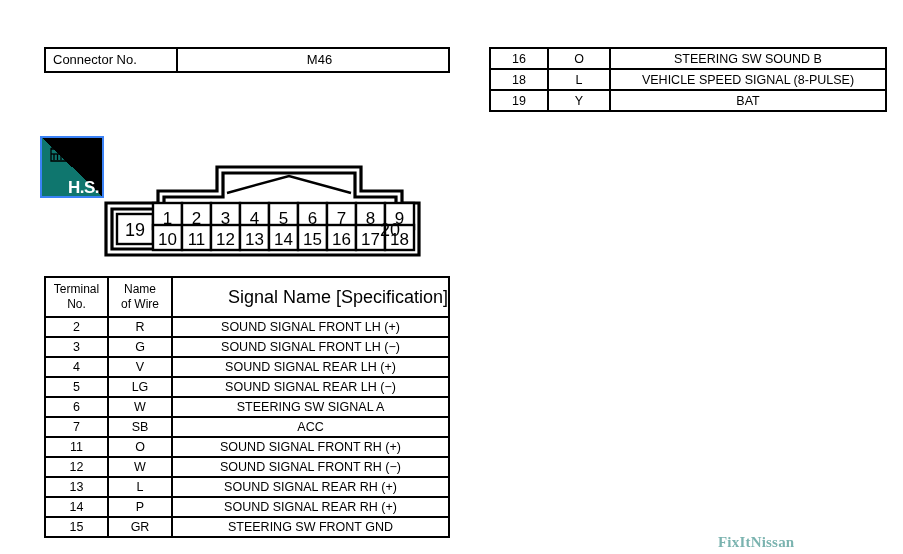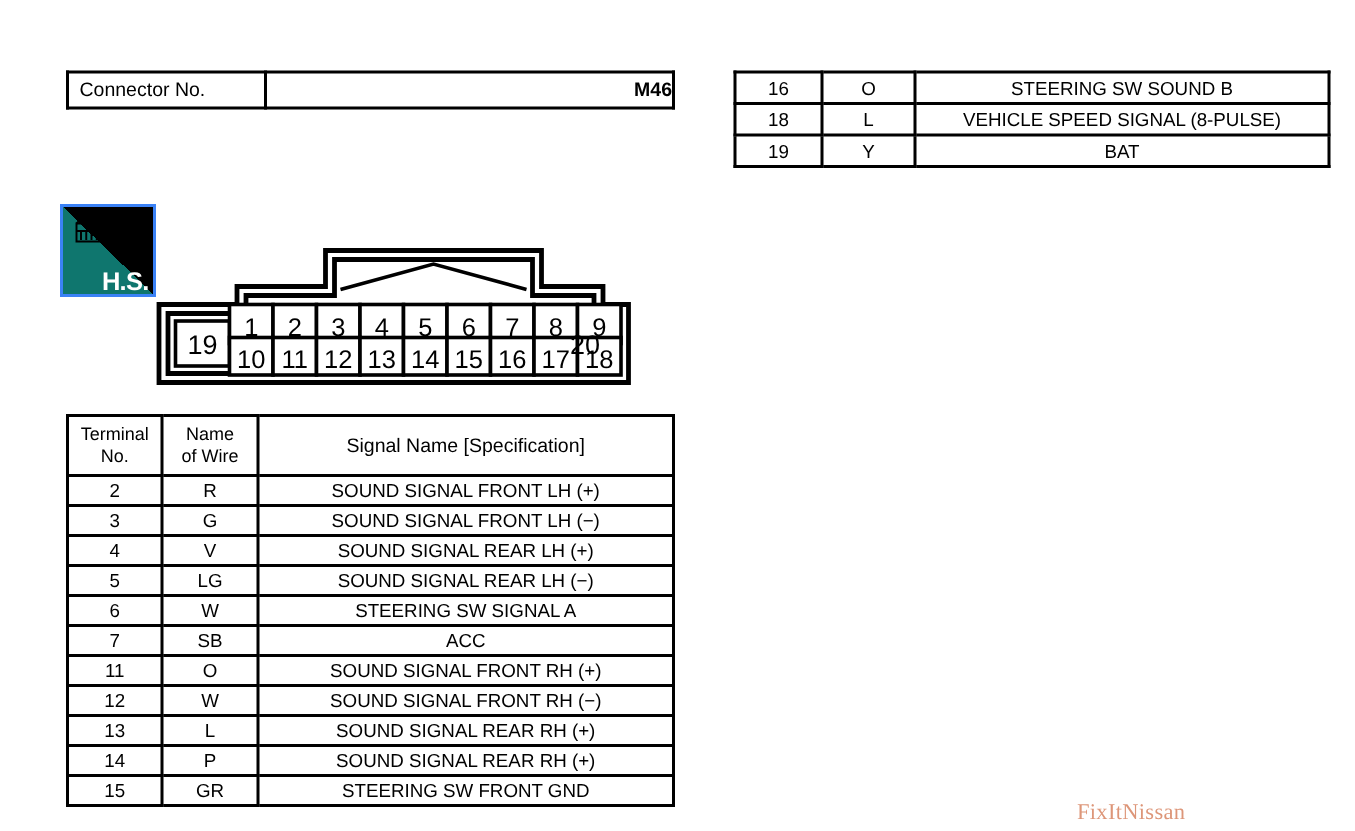--- a/index.html
+++ b/index.html
@@ -44,23 +44,22 @@
   #connector-info td {
     font-size: 13px;
   }
   #connector-info td.lbl {
     text-align: left;
     padding-left: 7px;
     width: 123px;
     margin-left: 18px;
   }
   #connector-info td.val {
-    text-align: right;
+    text-align: center;
     padding-left: 13px;
-    font-weight: bold;
   }
   #connector-info tr.r1 td { height: 22px; }
   #connector-info tr.r2 td { height: 33px; }
   #connector-info tr.r3 td { height: 22px; }
 
   
   #signal-table-tr {
     left: 489px;
     top: 47px;
     width: 398px;
@@ -130,31 +129,31 @@
     height: 18px;
     font-size: 12.5px;
   }
   #terminal-table td.no  { width: 61px; }
   #terminal-table td.clr { width: 62px; }
   #terminal-table thead td {
     height: 38px;
     font-size: 12px;
     line-height: 1.25;
   }
-  #terminal-table thead td.sig { font-size: 13px; }
+  #terminal-table thead td.sig { font-size: 18px; text-align: right; }
 
   
   #watermark {
     position: absolute;
     left: 718px;
     top: 534px;
     font-family: "Liberation Serif", serif;
     font-size: 15px;
-    font-weight: normal;
-    color: #c2410c;
+    font-weight: bold;
+    color: #0f766e;
     opacity: 0.55;
     letter-spacing: 0.2px;
     white-space: nowrap;
   }
 </style>
 </head>
 <body>
 
 <table class="wtable" id="connector-info">
   <tbody>

